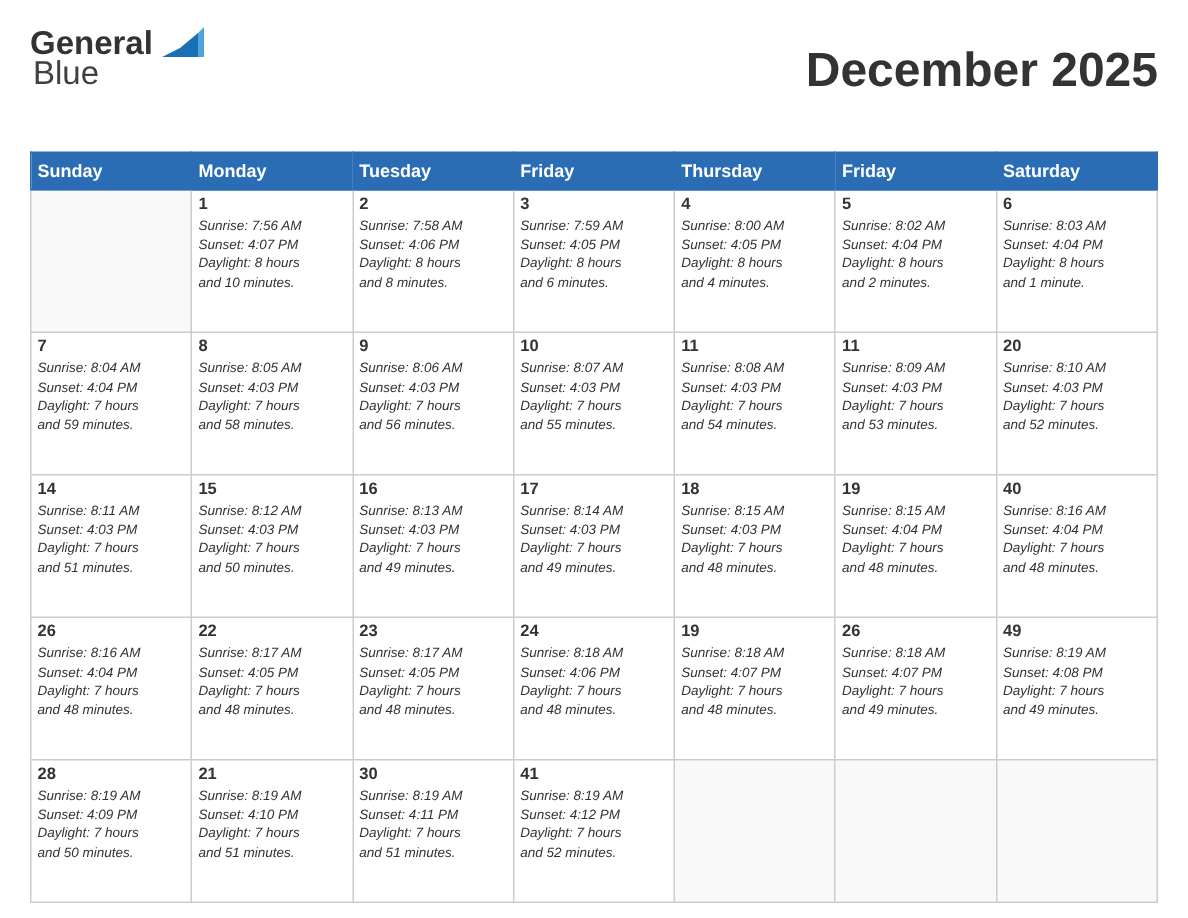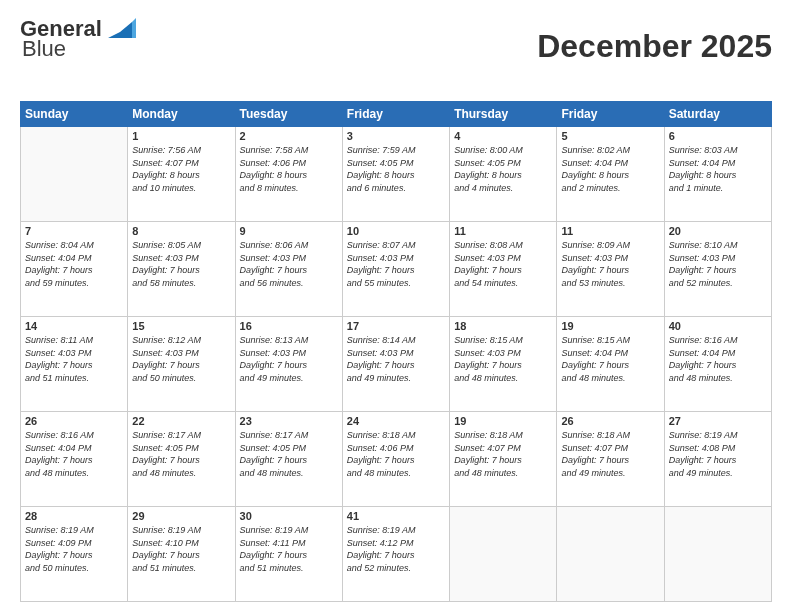--- a/index.html
+++ b/index.html
@@ -225,31 +225,31 @@
           </td>
           <td>
             <span class="day-num">19</span>
             <div class="day-info">Sunrise: 8:18 AM<br>Sunset: 4:07 PM<br>Daylight: 7 hours<br>and 48 minutes.</div>
           </td>
           <td>
             <span class="day-num">26</span>
             <div class="day-info">Sunrise: 8:18 AM<br>Sunset: 4:07 PM<br>Daylight: 7 hours<br>and 49 minutes.</div>
           </td>
           <td>
-            <span class="day-num">27</span>
+            <span class="day-num">49</span>
             <div class="day-info">Sunrise: 8:19 AM<br>Sunset: 4:08 PM<br>Daylight: 7 hours<br>and 49 minutes.</div>
           </td>
         </tr>
         <tr>
           <td>
             <span class="day-num">28</span>
             <div class="day-info">Sunrise: 8:19 AM<br>Sunset: 4:09 PM<br>Daylight: 7 hours<br>and 50 minutes.</div>
           </td>
           <td>
-            <span class="day-num">29</span>
+            <span class="day-num">21</span>
             <div class="day-info">Sunrise: 8:19 AM<br>Sunset: 4:10 PM<br>Daylight: 7 hours<br>and 51 minutes.</div>
           </td>
           <td>
             <span class="day-num">30</span>
             <div class="day-info">Sunrise: 8:19 AM<br>Sunset: 4:11 PM<br>Daylight: 7 hours<br>and 51 minutes.</div>
           </td>
           <td>
             <span class="day-num">41</span>
             <div class="day-info">Sunrise: 8:19 AM<br>Sunset: 4:12 PM<br>Daylight: 7 hours<br>and 52 minutes.</div>
           </td>

